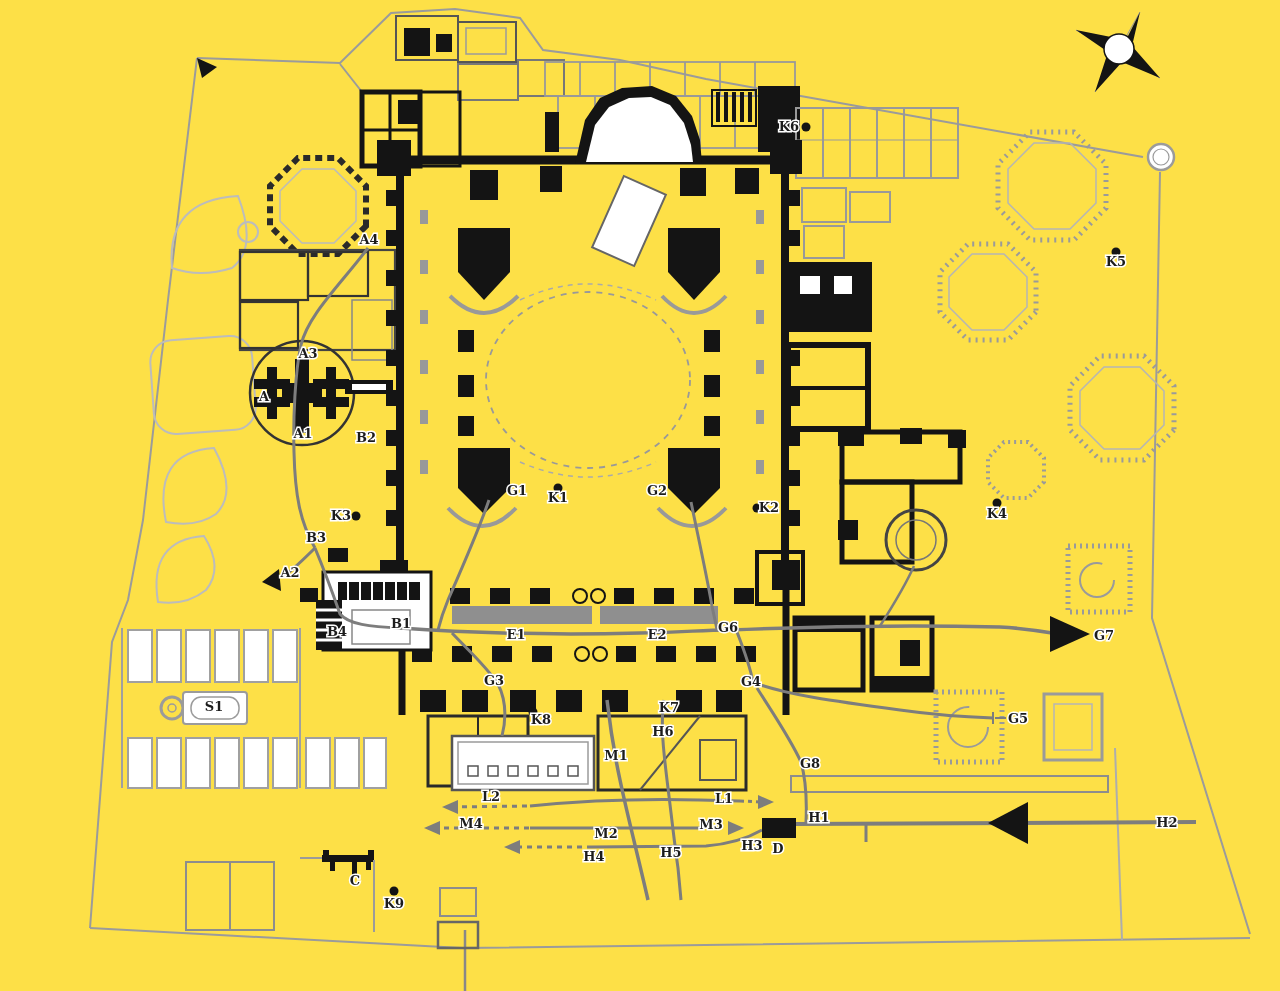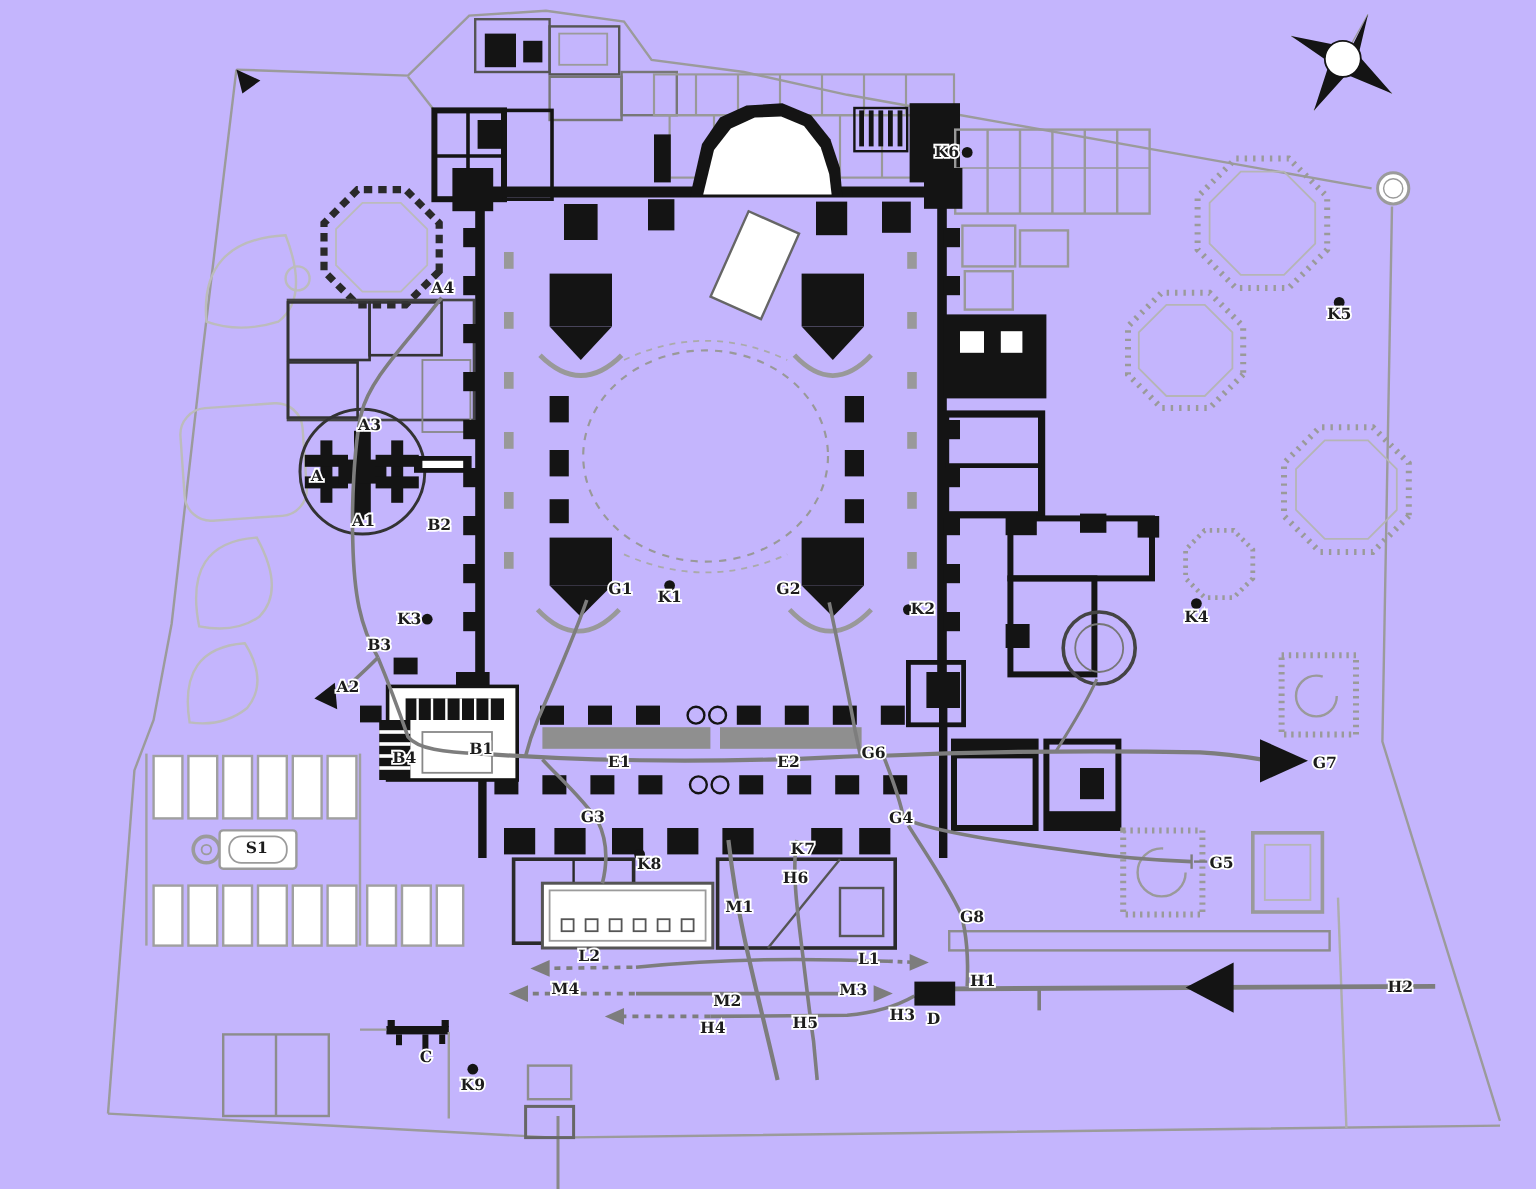--- a/index.html
+++ b/index.html
@@ -1,16 +1,16 @@
 <!DOCTYPE html>
 <html><head>
 <meta charset="utf-8">
 <style>
   html,body{margin:0;padding:0;background:#fff;}
-  .canvas{position:relative;width:1280px;height:991px;background:#c4b5fd;overflow:hidden;
+  .canvas{position:relative;width:1280px;height:991px;background:#fde047;overflow:hidden;
           font-family:"DejaVu Serif", serif;}
   svg{display:block}
   text.map-label{font-family:"DejaVu Serif", serif;font-weight:700;font-size:13px;fill:#1c1c1c;
                  paint-order:stroke;stroke:#ffffff;stroke-width:3px;text-anchor:middle;}
 </style>
 </head>
 <body>
 
 <div class="canvas">
 <svg width="1280" height="991" viewBox="0 0 1280 991">

